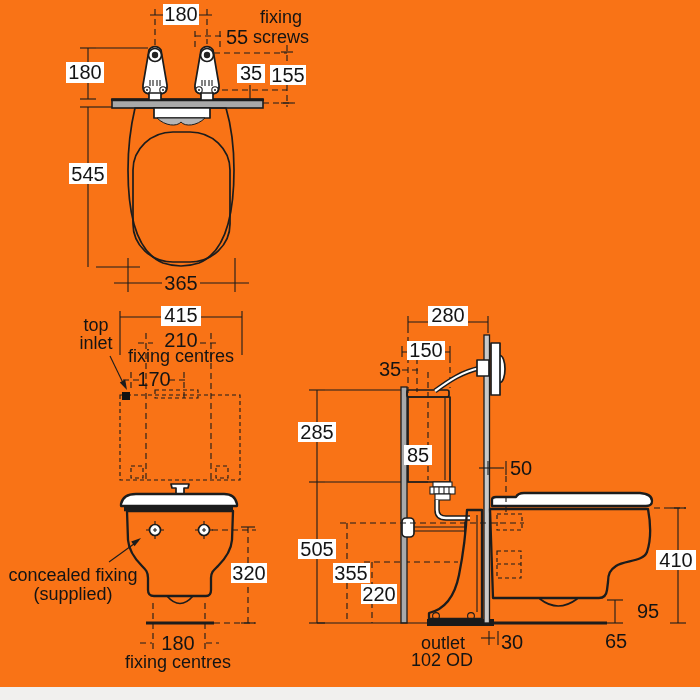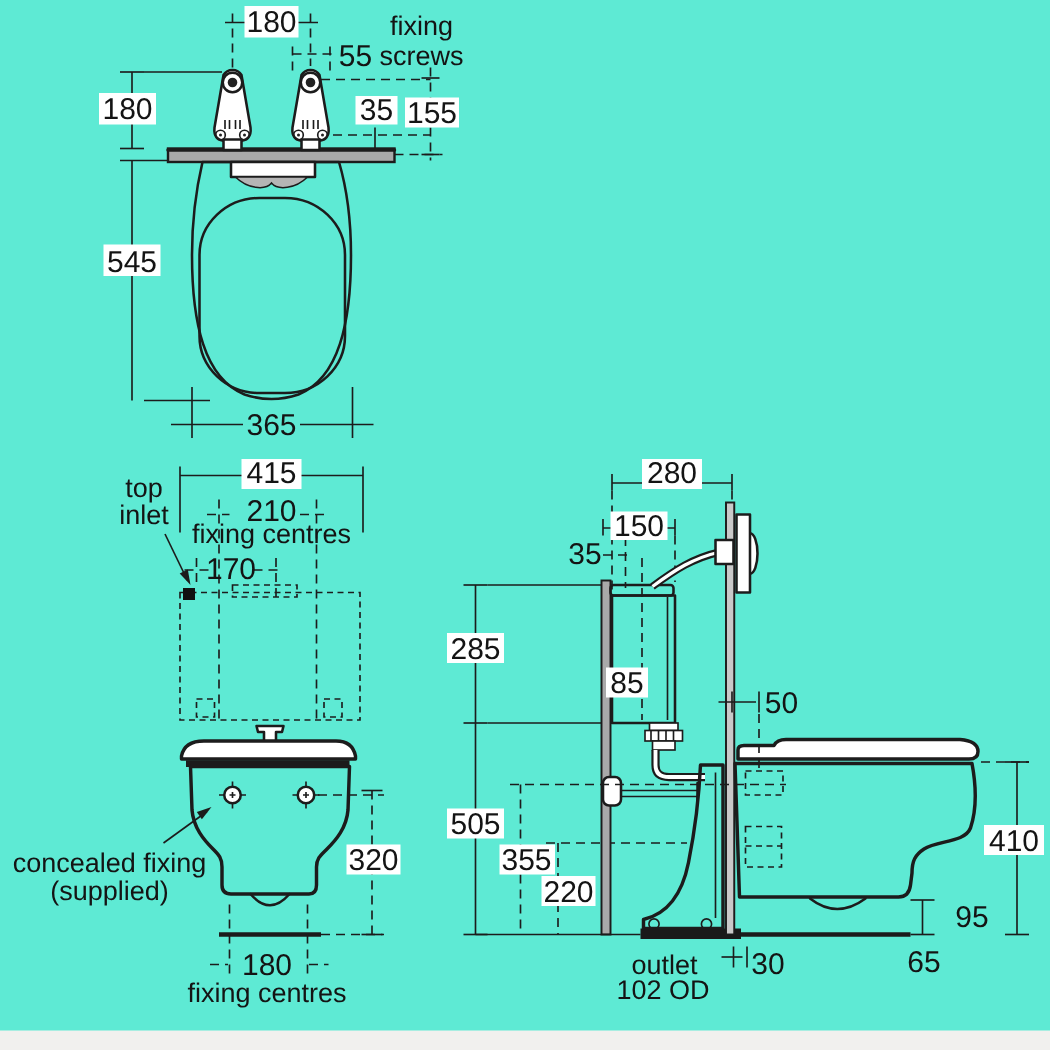--- a/index.html
+++ b/index.html
@@ -1,16 +1,16 @@
 <!DOCTYPE html>
 <html><head>
 <meta charset="utf-8">
 <style>
   html,body{margin:0;padding:0;background:#fff;}
-  #stage{position:relative;width:700px;height:700px;background:#5eead4;overflow:hidden;
+  #stage{position:relative;width:700px;height:700px;background:#f97316;overflow:hidden;
          font-family:"Liberation Sans",sans-serif;}
   svg{display:block}
   .s  {stroke:#1c1c1c;fill:none;stroke-width:1.7;stroke-linecap:round;stroke-linejoin:round;}
   .s2 {stroke:#1c1c1c;fill:none;stroke-width:2.3;stroke-linecap:round;stroke-linejoin:round;}
   .thin{stroke:#1c1c1c;fill:none;stroke-width:1.1;}
   .dash{stroke:#1c1c1c;fill:none;stroke-width:1.1;stroke-dasharray:6 4;}
   .dash2{stroke:#1c1c1c;fill:none;stroke-width:1.1;stroke-dasharray:4 3;}
   .fw {fill:#ffffff;}
   text{font-family:"Liberation Sans",sans-serif;font-size:20px;fill:#141414;text-anchor:middle;}
   .lab{font-size:18px;}

